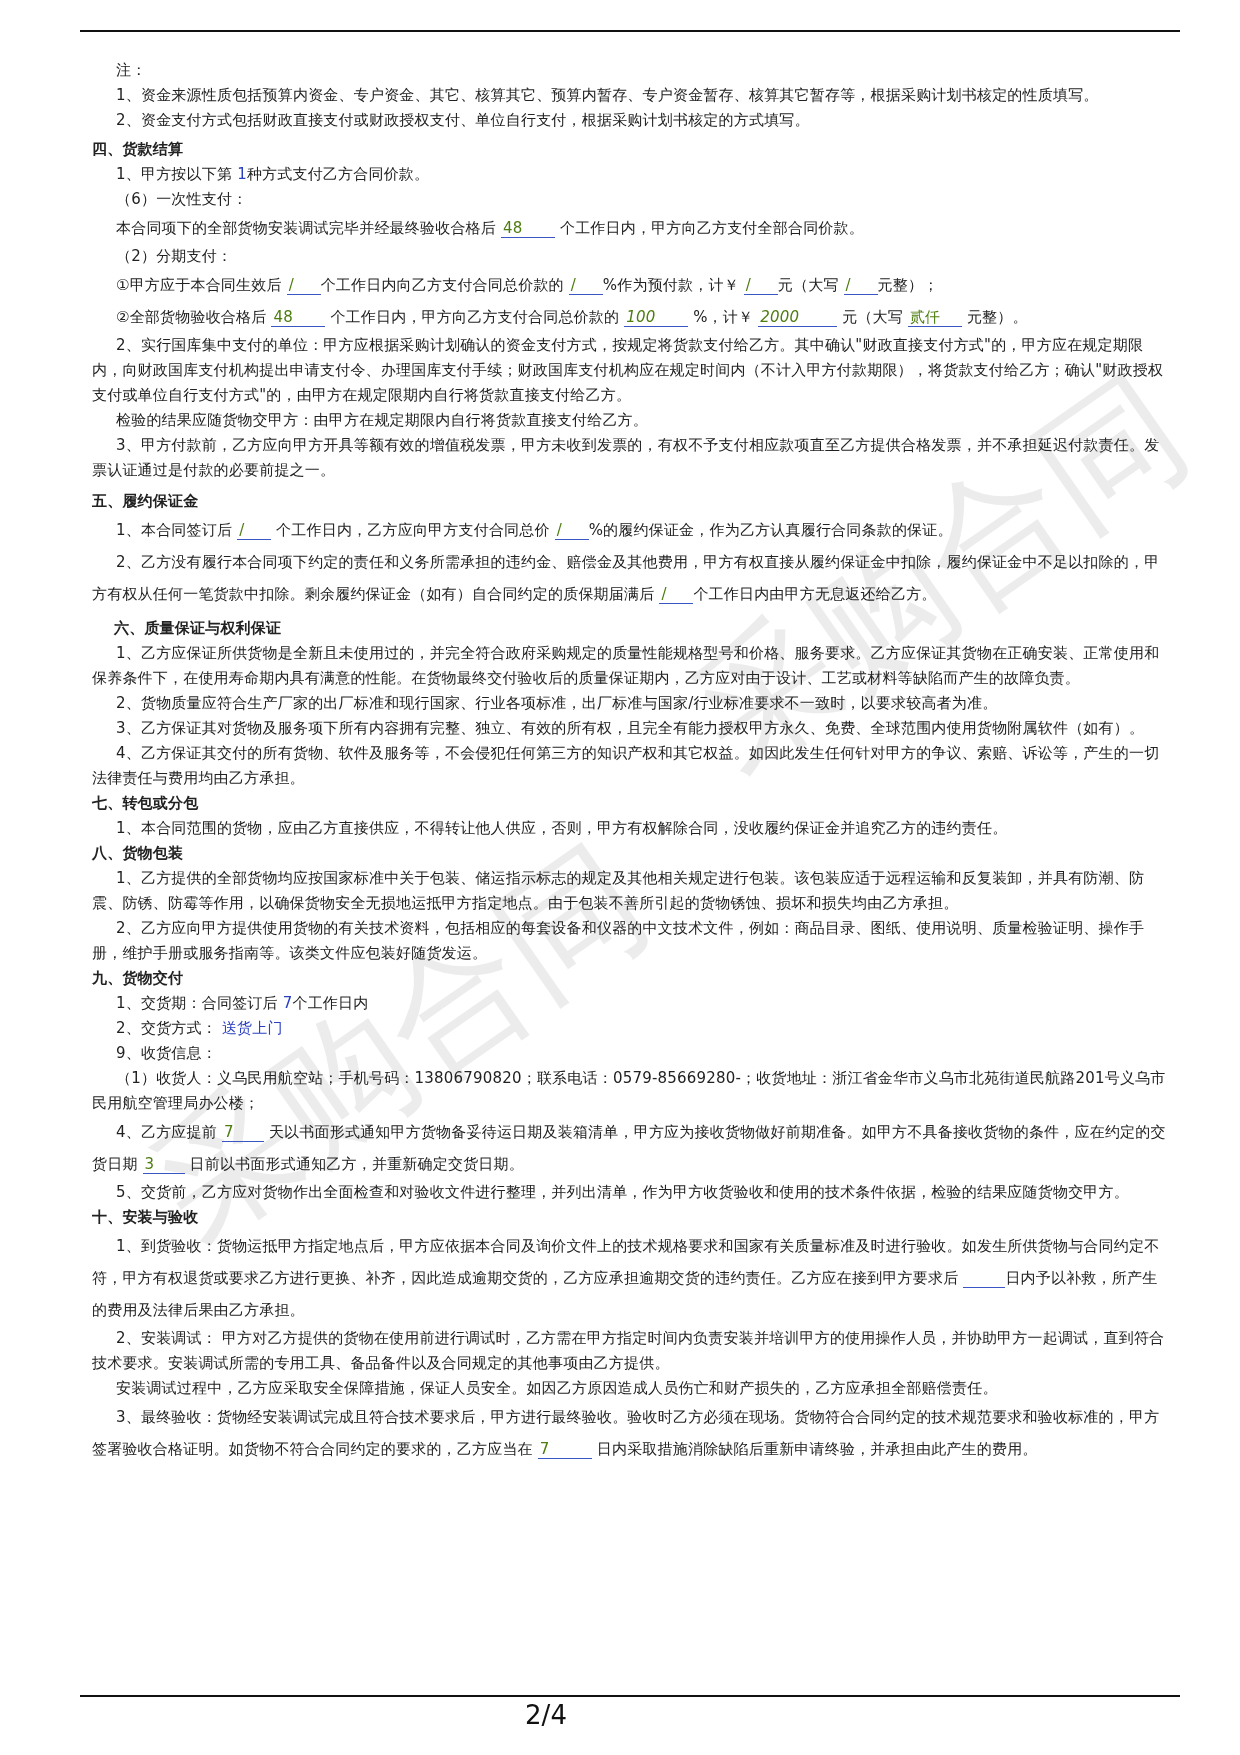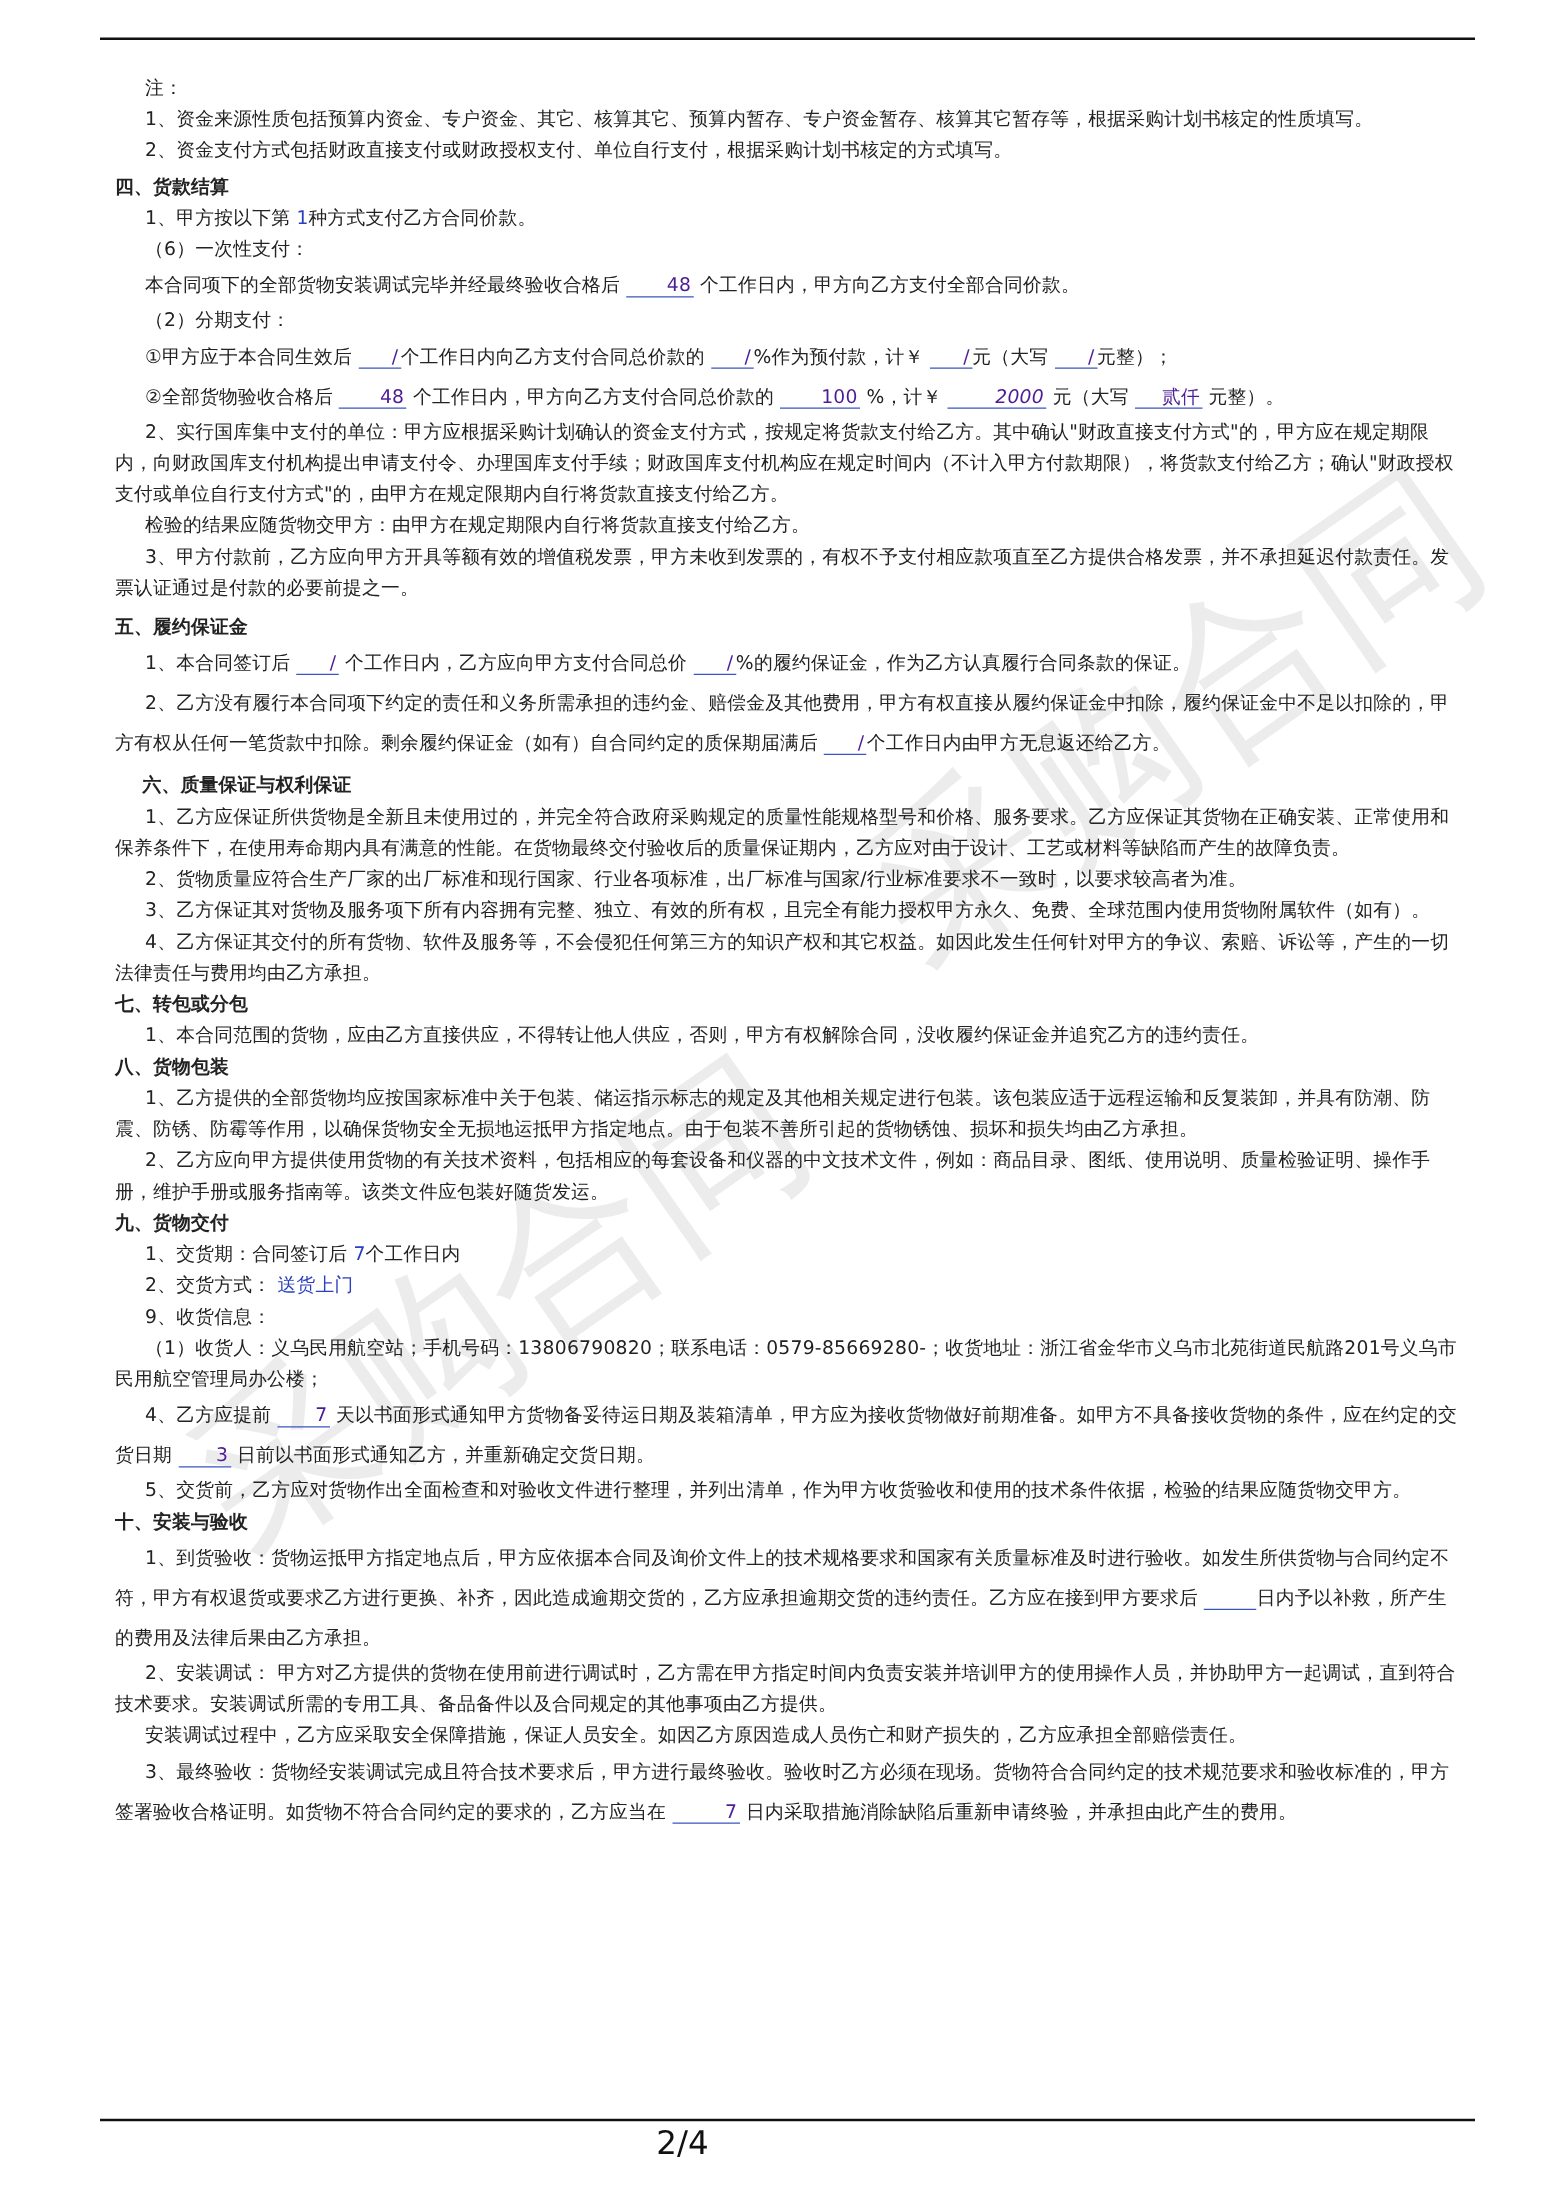--- a/index.html
+++ b/index.html
@@ -6,23 +6,23 @@
   body { width:1240px; height:1755px; position:relative; overflow:hidden;
          font-family:"DejaVu Sans","Liberation Sans",sans-serif; color:#222; }
   .rule { position:absolute; left:80px; width:1100px; height:0; border-top:2px solid #111; }
   .rule.top { top:30px; }
   .rule.bottom { top:1695px; }
   .page { position:absolute; left:92px; top:58px; width:1080px; font-size:15px; line-height:25px; letter-spacing:0.2px; }
   .p { margin:0; }
   .ind { text-indent:24px; }
   .h { font-weight:bold; margin:0; }
   .tall { line-height:32px; }
-  .blank { color:#4c1d95; border-bottom:1.5px solid #3a55c4; display:inline-block; text-align:right; line-height:18px; padding:0 2px; text-indent:0; }
+  .blank { color:#4d7c0f; border-bottom:1.5px solid #3a55c4; display:inline-block; text-align:left; line-height:18px; padding:0 2px; text-indent:0; }
   .blue { color:#2a3fc0; }
-  .w40 { min-width:38px; } .w50 { min-width:50px; } .w60 { min-width:60px; } .w75 { min-width:75px;font-style:italic; } .w30 { min-width:30px; }
+  .w40 { min-width:38px; } .w50 { min-width:50px; } .w60 { min-width:60px;font-style:italic; } .w75 { min-width:75px;font-style:italic; } .w30 { min-width:30px; }
   .num { font-family:"DejaVu Sans",sans-serif; }
   .pageno { position:absolute; top:1700px; left:0; width:1092px; text-align:center; font-size:26px; color:#111; }
   .wm { position:absolute; color:rgba(200,200,200,0.35); font-size:140px; font-weight:300; transform:rotate(-35deg); white-space:nowrap; pointer-events:none; }
 </style>
 </head>
 <body>
 
 <div class="rule top"></div>
 
 <div class="wm" style="left:660px; top:480px;">采购合同</div>

